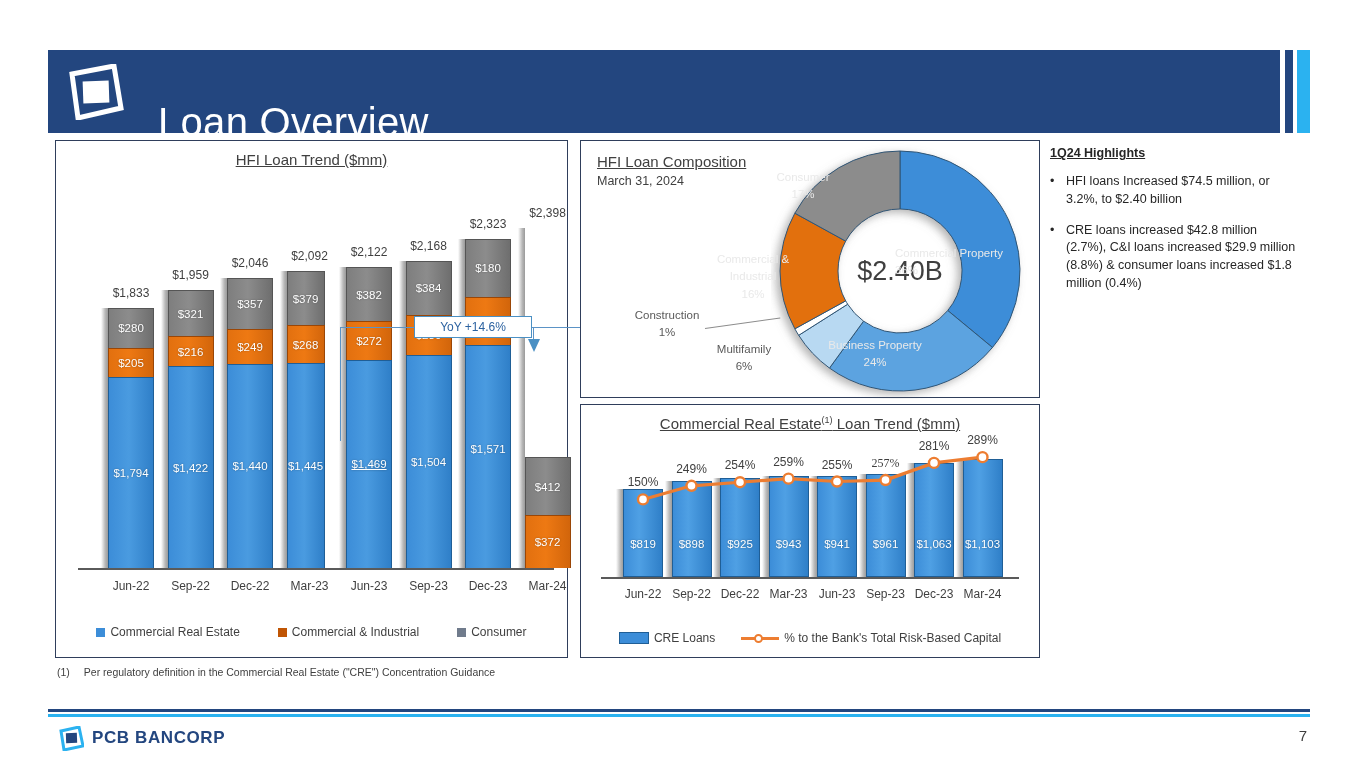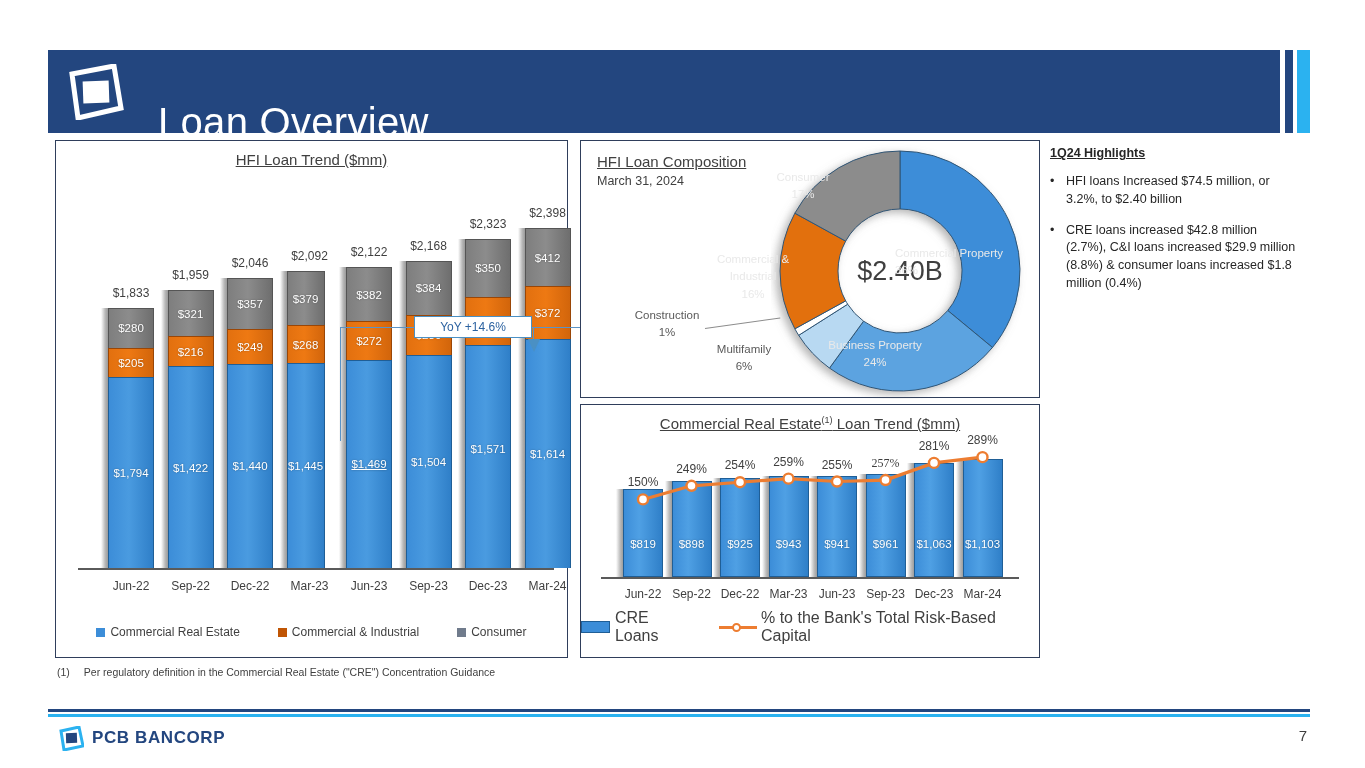--- a/index.html
+++ b/index.html
@@ -123,21 +123,21 @@
   .cre-bar .v { font-size: 11.5px; color: #fff; margin-bottom: 26px; text-shadow: 0 0 2px rgba(0,0,0,.35); }
   .cre-shadow {
     position: absolute; bottom: 0; width: 7px;
     background: linear-gradient(to right, rgba(255,255,255,0) 0%, #BBBBBB 60%, #9C9C9C 100%);
   }
   .pct-lbl { position: absolute; width: 58px; text-align: center; font-size: 12px; color: #3F3F3F; }
   .cre-cat { position: absolute; width: 58px; text-align: center; font-size: 12px; color: #3F3F3F; }
   .cre-legend {
     position: absolute; bottom: 12px; left: 0; width: 100%;
     display: flex; justify-content: center; align-items: center; gap: 26px;
-    font-size: 16px; color: #3F3F3F;
+    font-size: 12px; color: #3F3F3F;
   }
   .cre-legend .box { width: 30px; height: 12px; background: #3C8DD8; border: 1px solid #1F5E96; }
   .lineswatch { position: relative; width: 38px; height: 12px; }
   .lineswatch .ln { position: absolute; top: 5px; left: 0; width: 38px; height: 3px; background: #ED7D31; }
   .lineswatch .dot {
     position: absolute; top: 2px; left: 13px; width: 9px; height: 9px; border-radius: 50%;
     background: #fff; border: 2px solid #ED7D31;
   }
 
   
@@ -260,41 +260,38 @@
           </div>
           <div class="seg blue" style="height: 213.244px; align-items: center;">
             <span class="lbl" style="margin-bottom: 0px; align-self: center;">$1,504</span>
           </div>
         </div>
         <div class="total-lbl" style="left: 337.5px; top: 97.6105px;">$2,168</div>
         <div class="cat-lbl" style="left: 337.5px; top: 438px;">Sep-23</div>
         <div class="bar-shadow" style="left: 402px; bottom: 43px; height: 329.366px;"></div>
         <div class="bargroup" style="left: 409px; bottom: 43px; width: 46px;">
           <div class="seg gray" style="height: 58.1318px;">
-            <span class="lbl">$350</span>
+            <span class="lbl">$180</span>
           </div>
           <div class="seg orange" style="height: 48.4904px;">
             <span class="lbl">$342</span>
           </div>
           <div class="seg blue" style="height: 222.744px; align-items: center;">
             <span class="lbl" style="margin-bottom: 16px; align-self: center;">$1,571</span>
           </div>
         </div>
         <div class="total-lbl" style="left: 397px; top: 75.6339px;">$2,323</div>
         <div class="cat-lbl" style="left: 397px; top: 438px;">Dec-23</div>
         <div class="bar-shadow" style="left: 461.5px; bottom: 43px; height: 340px;"></div>
         <div class="bargroup" style="left: 468.5px; bottom: 43px; width: 46px;">
           <div class="seg gray" style="height: 58.4153px;">
             <span class="lbl">$412</span>
           </div>
           <div class="seg orange" style="height: 52.744px;">
             <span class="lbl">$372</span>
-          </div>
-          <div class="seg blue" style="height: 228.841px; align-items: center;">
-            <span class="lbl" style="margin-bottom: 0px; align-self: center;">$1,614</span>
           </div>
         </div>
         <div class="total-lbl" style="left: 456.5px; top: 65px;">$2,398</div>
         <div class="cat-lbl" style="left: 456.5px; top: 438px;">Mar-24</div>
       </div>
 
     <div class="yoy-box">YoY +14.6%</div>
     <div class="yoy-line" style="left:284px;top:186px;width:74px;height:1px;"></div>
     <div class="yoy-line" style="left:284px;top:186px;width:1px;height:114px;"></div>
     <div class="yoy-line" style="left:476px;top:186px;width:52px;height:1px;"></div>

